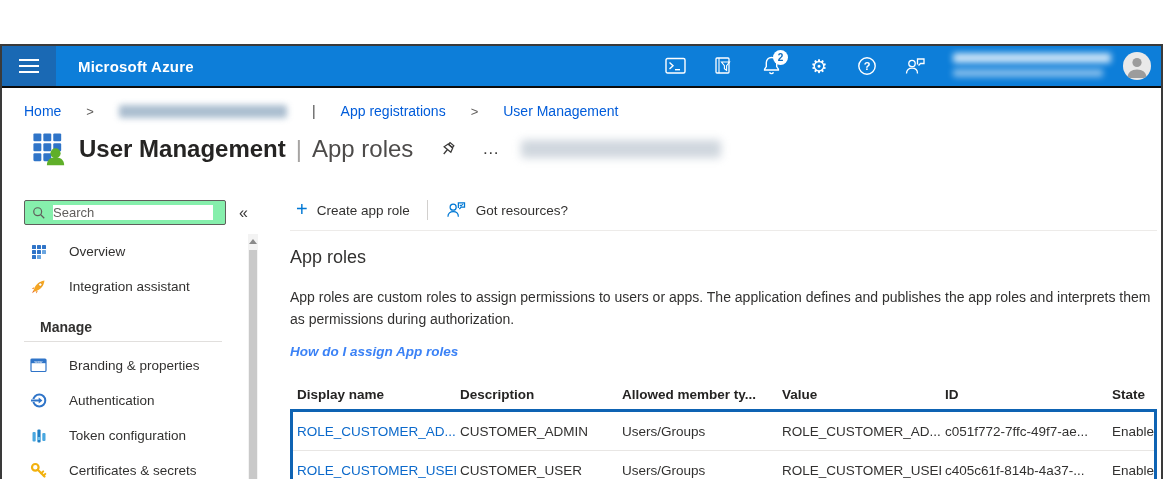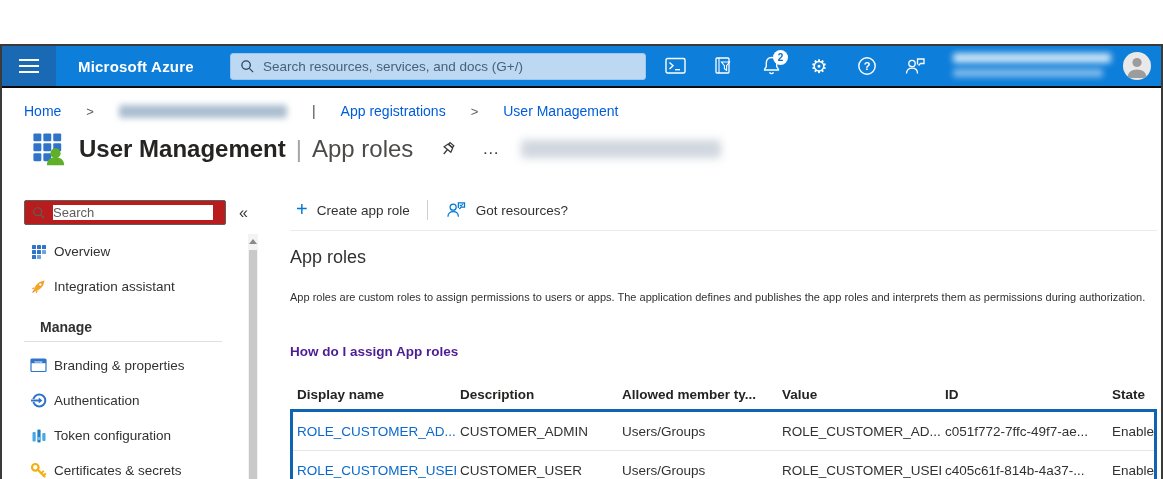--- a/index.html
+++ b/index.html
@@ -40,44 +40,44 @@
   .titlebar { position:absolute; top:86px; left:30px; display:flex; align-items:center; }
   .page-title { font-size:24px; font-weight:bold; color:#252423; margin-left:13px; white-space:nowrap; }
   .page-subtitle-sep { font-size:24px; color:#a6a4a2; font-weight:300; margin:0 10px; }
   .page-subtitle { font-size:24px; color:#4d4b4a; font-weight:400; white-space:nowrap; }
   .pin-btn { margin-left:26px; cursor:pointer; display:flex; align-items:center; }
   .ellipsis-btn { margin-left:26px; color:#3b3a39; font-size:17px; letter-spacing:2px; cursor:pointer; line-height:0.4; }
   .title-redact { margin-left:20px; width:200px; height:18px; background:#a9b6c3; opacity:.55; filter:blur(4px); }
 
   
   .sidebar { position:absolute; top:140px; left:0; width:262px; bottom:0; background:#fff; }
-  .side-search { position:absolute; top:14px; left:22px; width:202px; height:25px; border:1px solid #605e5c; border-radius:2px; display:flex; align-items:center; padding-left:7px; background:#b91c1c; }
+  .side-search { position:absolute; top:14px; left:22px; width:202px; height:25px; border:1px solid #605e5c; border-radius:2px; display:flex; align-items:center; padding-left:7px; background:#86efac; }
   .side-search input { border:none; outline:none; font-size:13px; color:#323130; width:160px; margin-left:7px; font-family:inherit; }
   .side-search input::placeholder { color:#605e5c; opacity:1; }
   .collapse-btn { position:absolute; top:18px; left:237px; font-size:16px; color:#3b3a39; cursor:pointer; }
   .side-scroll { position:absolute; top:48px; left:246px; width:10px; bottom:0; background:#f3f3f3; }
   .scroll-arrow { position:absolute; top:5px; left:1px; width:0; height:0; border-left:4px solid transparent; border-right:4px solid transparent; border-bottom:5px solid #8a8a8a; cursor:pointer; }
   .scroll-thumb { position:absolute; top:16px; left:1px; width:8px; bottom:6px; background:#c9c9c9; cursor:pointer; }
   .nav { position:absolute; top:48px; left:0; width:242px; }
-  .nav-item { display:flex; align-items:center; height:35px; padding-left:28px; gap:7px; font-size:13.5px; color:#323130; cursor:pointer; }
+  .nav-item { display:flex; align-items:center; height:35px; padding-left:28px; gap:22px; font-size:13.5px; color:#323130; cursor:pointer; }
   .nav-icon { width:17px; height:17px; display:flex; align-items:center; justify-content:center; flex:none; }
   .manage-label { font-size:14px; font-weight:bold; color:#323130; padding-left:38px; margin-top:11px; height:24px; display:flex; align-items:center; }
   .manage-divider { height:1px; background:#e1dfdd; margin:2px 22px 6px 22px; }
 
   
   .content { position:absolute; top:140px; left:288px; width:867px; bottom:0; }
   .cmdbar { position:absolute; top:9px; left:6px; display:flex; align-items:center; height:30px; }
   .cmd-btn { display:flex; align-items:center; gap:9px; font-size:13.5px; color:#323130; cursor:pointer; }
   .plus-glyph { color:#0078d4; font-size:20px; font-weight:400; line-height:1; margin-top:-2px; }
   .cmd-divider { width:1px; height:20px; background:#d2d0ce; margin:0 17px; }
   .cmdbar-underline { position:absolute; top:44px; left:0; right:0; height:1px; background:#edebe9; }
 
   .section-heading { position:absolute; top:61px; left:0; font-size:18px; color:#323130; font-weight:400; }
-  .section-desc { position:absolute; top:100px; left:0; width:868px; font-size:11px; color:#323130; line-height:22px; }
-  .assign-link { position:absolute; top:158px; left:0; font-size:13.5px; font-weight:bold; color:#4c1d95; cursor:pointer; }
+  .section-desc { position:absolute; top:100px; left:0; width:868px; font-size:14px; color:#323130; line-height:22px; }
+  .assign-link { position:absolute; top:158px; left:0; font-size:13.5px; font-weight:bold; color:#3b82f6; cursor:pointer;font-style:italic; }
 
   .roles-table { position:absolute; top:193px; left:0; width:867px; }
   .t-grid { display:grid; grid-template-columns:163px 162px 160px 163px 167px 1fr; align-items:center; }
   .t-header { height:30px; font-size:13.5px; font-weight:bold; color:#252423; }
   .t-header > div { padding-left:7px; white-space:nowrap; overflow:hidden; }
   .rows-box { border:3px solid #0e63b3; }
   .t-row { height:38px; font-size:13.5px; color:#323130; background:#fff; }
   .t-row > div { padding-left:4px; white-space:nowrap; overflow:hidden; }
   .t-row > div:first-child { padding-left:4px; }
   .row-sep { height:1px; background:#e8e6e4; }
@@ -89,27 +89,20 @@
 
 <div class="window">
 
   <div class="topbar">
     <div class="hamburger">
         <span></span>
         <span></span>
         <span></span>
       </div>
     <div class="brand">Microsoft Azure</div>
-    <div class="global-search">
-      <svg width="15" height="15" viewBox="0 0 16 16">
-          <circle cx="6.5" cy="6.5" r="4.5" fill="none" stroke="#2c455e" stroke-width="1.4"></circle>
-          <line x1="10" y1="10" x2="14" y2="14" stroke="#2c455e" stroke-width="1.4"></line>
-        </svg>
-      <input type="text" placeholder="Search resources, services, and docs (G+/)" style="">
-    </div>
     <div class="top-icons">
       <div class="top-icon">
         <svg width="21" height="18" viewBox="0 0 21 18">
             <rect x="1" y="1.5" width="19" height="14.5" rx="1.5" fill="none" stroke="#fff" stroke-width="1.4"></rect>
             <polyline points="4.5,5.5 8,8.8 4.5,12" fill="none" stroke="#fff" stroke-width="1.4"></polyline>
             <line x1="10" y1="12.7" x2="15" y2="12.7" stroke="#fff" stroke-width="1.4"></line>
           </svg>
       </div>
       <div class="top-icon">
         <svg width="20" height="19" viewBox="0 0 20 19">

